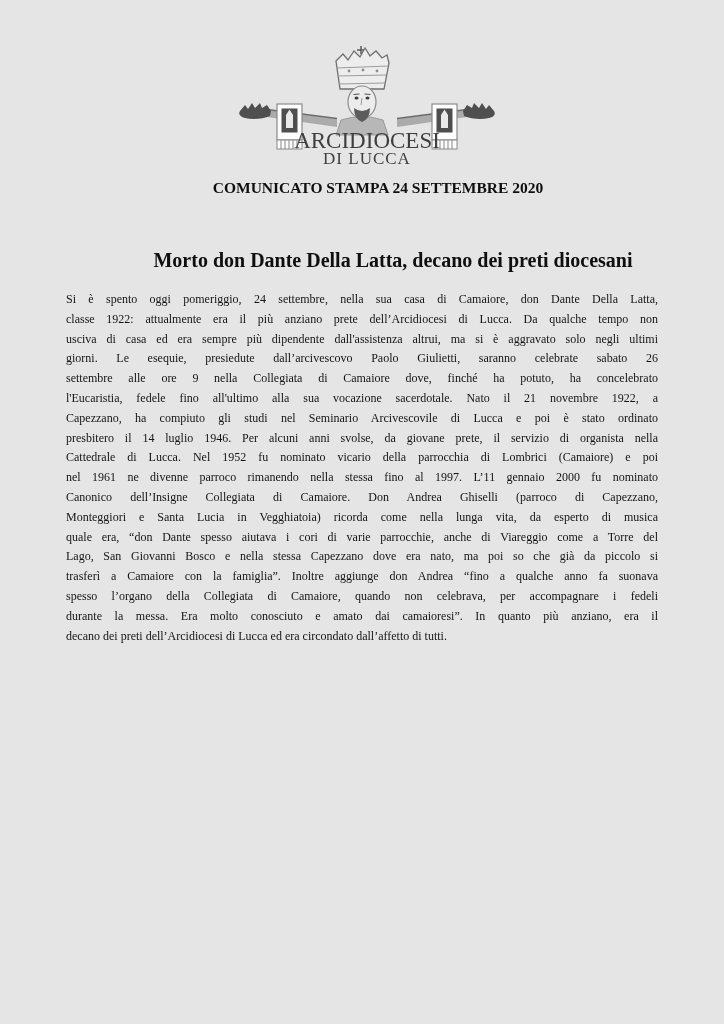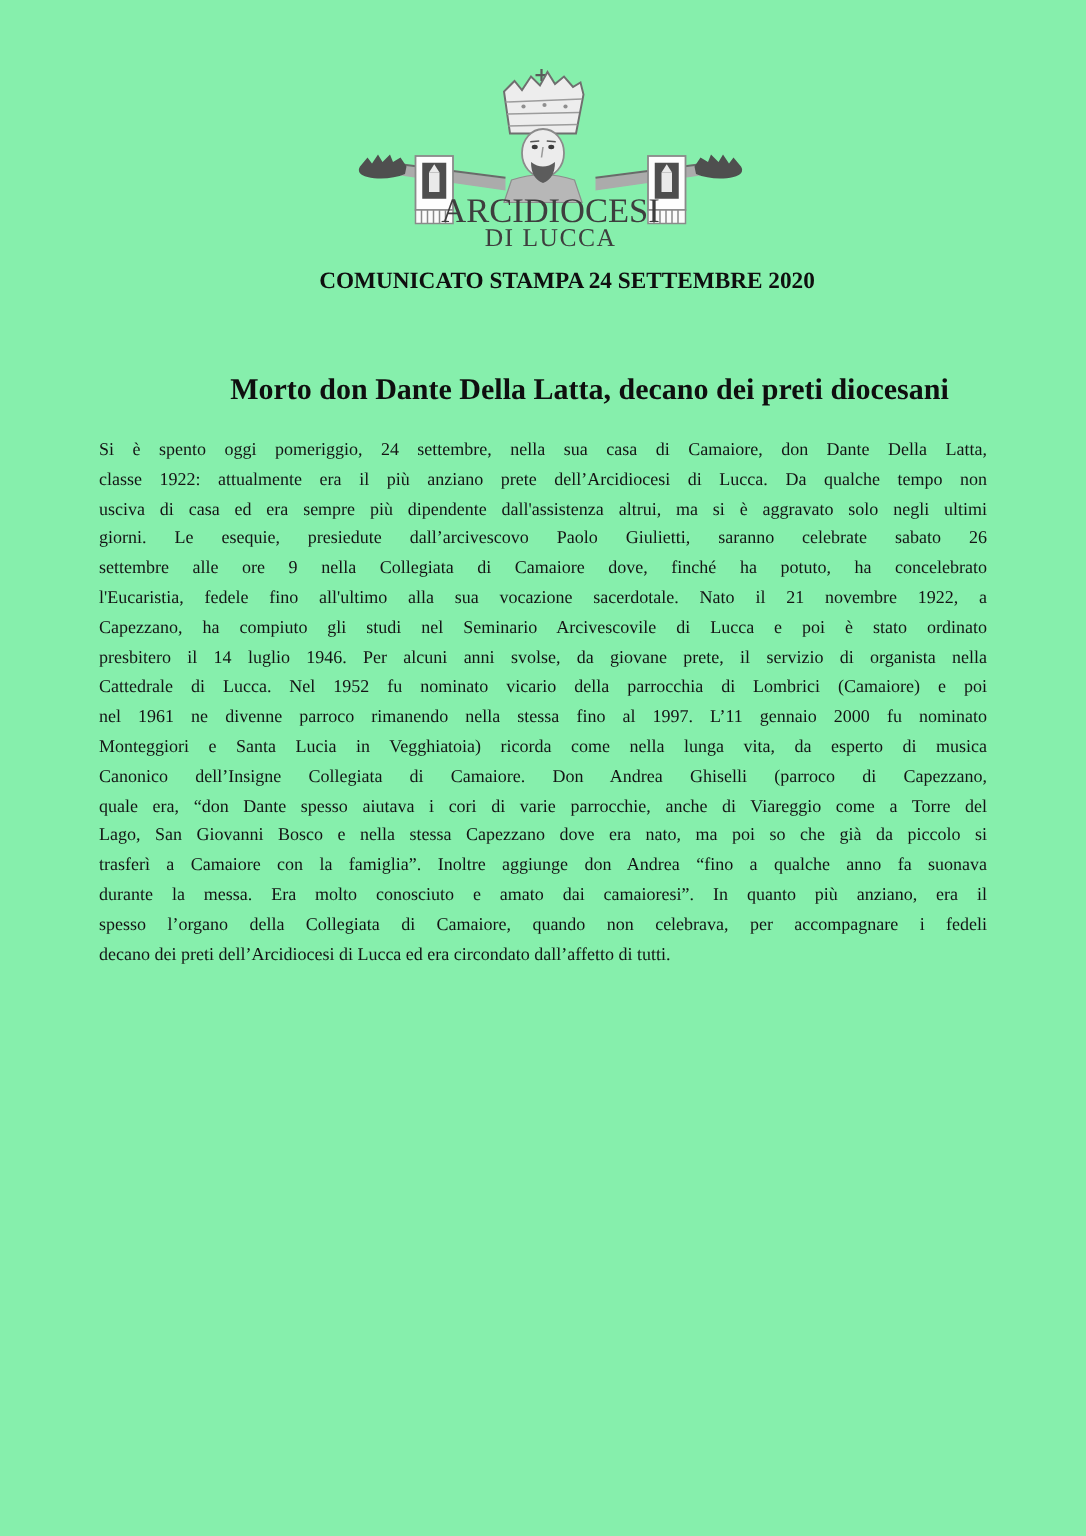--- a/index.html
+++ b/index.html
@@ -4,21 +4,21 @@
 <style>
   html, body { margin: 0; padding: 0; }
   body {
     width: 724px; height: 1024px;
     background: #ffffff;
     font-family: "Liberation Serif", serif;
     color: #141414;
     position: relative;
     overflow: hidden;
   }
-  .page { position: absolute; inset: 0; background: #86efac; }
+  .page { position: absolute; inset: 0; background: #e5e5e5; }
 
   
   .logo {
     position: absolute;
     left: 237px; top: 45px;
     width: 260px; height: 122px;
   }
   .logo text {
     font-family: "Liberation Serif", serif;
     fill: #3e3e3e;
@@ -142,23 +142,23 @@
       <div class="line">Si è spento oggi pomeriggio, 24 settembre, nella sua casa di Camaiore, don Dante Della Latta,</div>
       <div class="line">classe 1922: attualmente era il più anziano prete dell’Arcidiocesi di Lucca. Da qualche tempo non</div>
       <div class="line">usciva di casa ed era sempre più dipendente dall'assistenza altrui, ma si è aggravato solo negli ultimi</div>
       <div class="line">giorni. Le esequie, presiedute dall’arcivescovo Paolo Giulietti, saranno celebrate sabato 26</div>
       <div class="line">settembre alle ore 9 nella Collegiata di Camaiore dove, finché ha potuto, ha concelebrato</div>
       <div class="line">l'Eucaristia, fedele fino all'ultimo alla sua vocazione sacerdotale. Nato il 21 novembre 1922, a</div>
       <div class="line">Capezzano, ha compiuto gli studi nel Seminario Arcivescovile di Lucca e poi è stato ordinato</div>
       <div class="line">presbitero il 14 luglio 1946. Per alcuni anni svolse, da giovane prete, il servizio di organista nella</div>
       <div class="line">Cattedrale di Lucca. Nel 1952 fu nominato vicario della parrocchia di Lombrici (Camaiore) e poi</div>
       <div class="line">nel 1961 ne divenne parroco rimanendo nella stessa fino al 1997. L’11 gennaio 2000 fu nominato</div>
+      <div class="line">Canonico dell’Insigne Collegiata di Camaiore. Don Andrea Ghiselli (parroco di Capezzano,</div>
       <div class="line">Monteggiori e Santa Lucia in Vegghiatoia) ricorda come nella lunga vita, da esperto di musica</div>
-      <div class="line">Canonico dell’Insigne Collegiata di Camaiore. Don Andrea Ghiselli (parroco di Capezzano,</div>
       <div class="line">quale era, “don Dante spesso aiutava i cori di varie parrocchie, anche di Viareggio come a Torre del</div>
       <div class="line">Lago, San Giovanni Bosco e nella stessa Capezzano dove era nato, ma poi so che già da piccolo si</div>
       <div class="line">trasferì a Camaiore con la famiglia”. Inoltre aggiunge don Andrea “fino a qualche anno fa suonava</div>
+      <div class="line">spesso l’organo della Collegiata di Camaiore, quando non celebrava, per accompagnare i fedeli</div>
       <div class="line">durante la messa. Era molto conosciuto e amato dai camaioresi”. In quanto più anziano, era il</div>
-      <div class="line">spesso l’organo della Collegiata di Camaiore, quando non celebrava, per accompagnare i fedeli</div>
       <div class="line last">decano dei preti dell’Arcidiocesi di Lucca ed era circondato dall’affetto di tutti.</div>
     </div>
 
 </div>
 
 </body></html>

